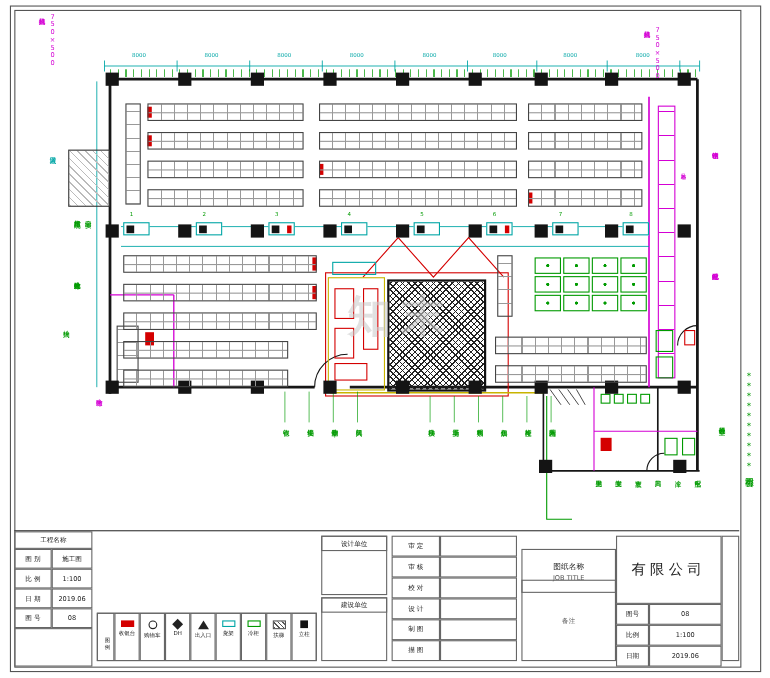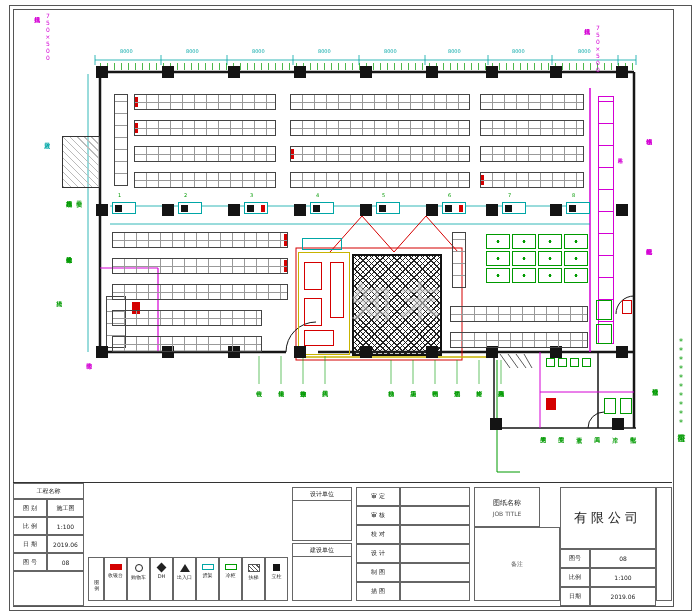--- a/index.html
+++ b/index.html
@@ -30,22 +30,22 @@
   .ramp{position:absolute;left:62px;top:136px;width:38px;height:52px;border:1px solid #333;box-sizing:border-box;
      background:repeating-linear-gradient(45deg,#bbb 0 1px,transparent 1px 5px);}
   .hatch-core{position:absolute;left:352px;top:254px;width:90px;height:102px;border:2.5px solid #111;box-sizing:border-box;
      background:repeating-linear-gradient(45deg,#222 0 1px,transparent 1px 4px),
                 repeating-linear-gradient(-45deg,#222 0 1px,transparent 1px 4px);}
   .yellow-room{position:absolute;left:298px;top:252px;width:52px;height:103px;border:1.5px solid #c8b400;box-sizing:border-box;}
   .redbox{position:absolute;border:1px solid #d40000;box-sizing:border-box;}
   .redfill{position:absolute;background:#d40000;}
   .cybox{position:absolute;border:1px solid #00a6a6;box-sizing:border-box;}
   .grnbox{position:absolute;border:1px solid #009a00;box-sizing:border-box;}
-  .watermark{position:absolute;left:316px;top:274px;font-size:40px;font-weight:bold;letter-spacing:8px;
-     color:rgba(205,205,205,.6);z-index:6;margin-left:36px;}
+  .watermark{position:absolute;left:316px;top:260px;font-size:40px;font-weight:bold;letter-spacing:8px;
+     color:rgba(205,205,205,.6);z-index:6;}
   .hband{position:absolute;left:100px;top:63px;width:534px;height:7px;
      background:repeating-linear-gradient(90deg,rgba(0,154,0,.7) 0 1px,transparent 1px 7px);}
   .company-vt{position:absolute;left:676px;top:338px;height:250px;color:#009a00;font-size:8px;}
   .tb{position:absolute;left:13px;top:482px;width:659px;height:123px;border-top:1.5px solid #333;box-sizing:border-box;}
   .cell{position:absolute;border:1px solid #666;box-sizing:border-box;display:flex;align-items:center;
      justify-content:center;text-align:center;font-size:6px;color:#222;overflow:hidden;}
   .cell .stack{display:flex;flex-direction:column;gap:2px;}
   .sym{margin:2px auto 2px;}
   .sym.red-rect{width:12px;height:6px;background:#d40000;}
   .sym.circle{width:8px;height:8px;border:1px solid #222;border-radius:50%;box-sizing:border-box;}
@@ -269,21 +269,21 @@
     </div>
 
   <div id="tb" class="tb">
 
     <div class="cell" style="left:0;top:0;width:71px;height:16px">工程名称</div>
     <div class="cell" style="left:0;top:88px;width:71px;height:35px"></div>
     <div class="cell" style="left:279px;top:4px;width:60px;height:54px"></div>
     <div class="cell" style="left:279px;top:4px;width:60px;height:14px">设计单位</div>
     <div class="cell" style="left:279px;top:60px;width:60px;height:58px"></div>
     <div class="cell" style="left:279px;top:60px;width:60px;height:14px">建设单位</div>
-    <div class="cell" style="left:461px;top:4px;width:66px;height:40px">
+    <div class="cell" style="left:461px;top:16px;width:86px;height:40px">
       <div class="stack">
         <span style="font-size:7px">图纸名称</span>
         <span style="font-size:6px;color:#555">JOB TITLE</span>
       </div>
     </div>
     <div class="cell" style="left:461px;top:44px;width:86px;height:74px;color:#555">备注</div>
     <div class="cell" style="left:547px;top:4px;width:96px;height:62px;font-size:13px;letter-spacing:4px">有限公司</div>
     <div class="cell" style="left:643px;top:4px;width:16px;height:114px"></div>
     <div class="cell" style="left:75px;top:74px;width:200px;height:44px"></div>
     <div class="cell vt" style="left:75px;top:74px;width:16px;height:44px;font-size:5px">图 例</div>

